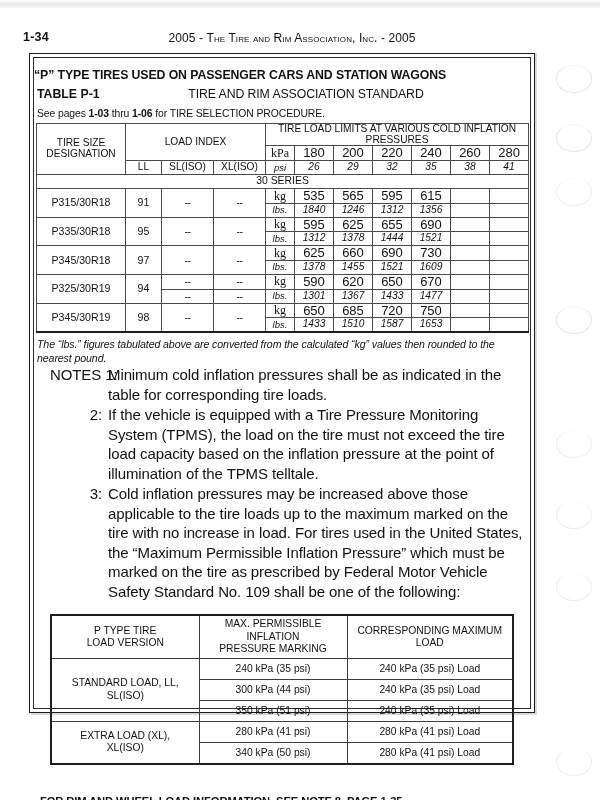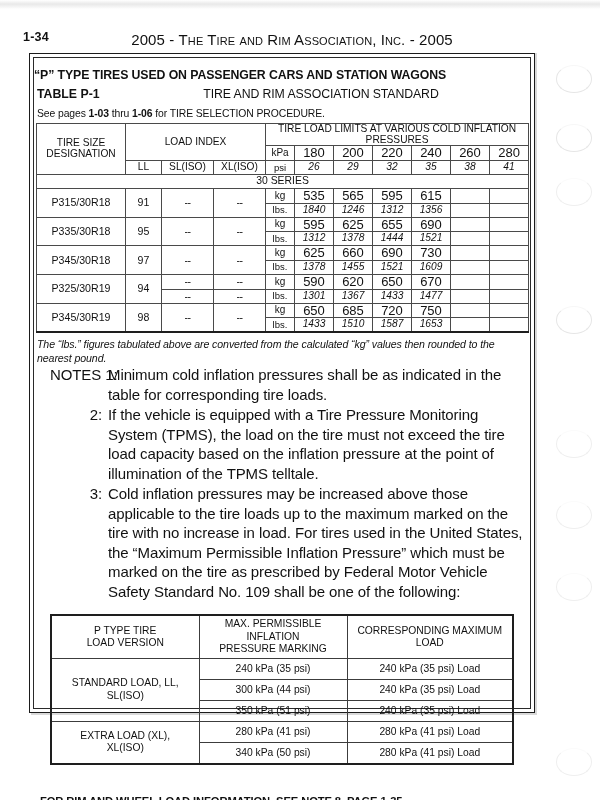--- a/index.html
+++ b/index.html
@@ -24,21 +24,21 @@
   
   .runhead{
     position:absolute;left:0;top:30px;width:600px;height:20px;
   }
   .folio{
     position:absolute;left:23px;top:0px;
     font-size:12.5px;font-weight:bold;letter-spacing:.2px;
   }
   .runtitle{
     position:absolute;left:0;top:1px;width:584px;text-align:center;
-    font-size:15px;letter-spacing:.1px;
+    font-size:12px;letter-spacing:.1px;
     font-variant:small-caps;
   }
   .runtitle .nocap{font-variant:normal;}
   
   .frame{
     position:absolute;left:29px;top:53px;width:506px;height:660px;
     border:1px solid #1b1b1b;
     box-shadow:2px 0 0 #d9d9d9, 2px 2px 0 #d9d9d9;
     background:#fff;
     box-sizing:border-box;
@@ -58,21 +58,21 @@
     margin:10px 0 0 0;letter-spacing:-.1px;
   }
   .subline{
     position:relative;height:18px;margin-top:5px;
   }
   .table-no{
     position:absolute;left:3px;top:0;
     font-size:12.3px;font-weight:bold;text-align:right;
   }
   .std-name{
-    position:absolute;left:16px;top:0;width:496px;text-align:center;
+    position:absolute;left:1px;top:0;width:496px;text-align:center;
     font-size:12.3px;letter-spacing:-.1px;
     padding-left:46px;box-sizing:border-box;
   }
   .see-pages{
     font-size:10.4px;margin:3px 0 4px 3px;letter-spacing:-.1px;
   }
   .see-pages b{font-weight:bold;}
 
   
   table.maintbl{
@@ -88,22 +88,22 @@
     text-align:center;
     vertical-align:middle;
     font-weight:normal;
     line-height:1.05;
     height:13px;
   }
   .hrow td{height:14px;}
   .th-2line{font-size:10.2px;line-height:1.22;}
   td.thick-top{border-top:2px solid #1e1e1e;}
   td.thick-bottom{border-bottom:2px solid #1e1e1e;}
-  .unit{font-size:10px;}
-  .unit-it{font-size:9.5px;}
+  .unit{font-size:12px;font-family:Liberation Serif, serif;}
+  .unit-it{font-size:9.5px;font-style:italic;}
   .val{font-size:13px;margin-top:48px;}
   .val-it{font-size:10.2px;font-style:italic;}
   .b{font-weight:bold;}
   .series-row td{
     font-size:10.4px;font-weight:bold;height:12px;
     border-top:2px solid #1e1e1e;border-bottom:2px solid #1e1e1e;
   }
   .dash{font-size:10.5px;letter-spacing:-.5px;}
   .size-cell{font-size:10.6px;}
   .li-cell{font-size:10.6px;font-weight:bold;}

